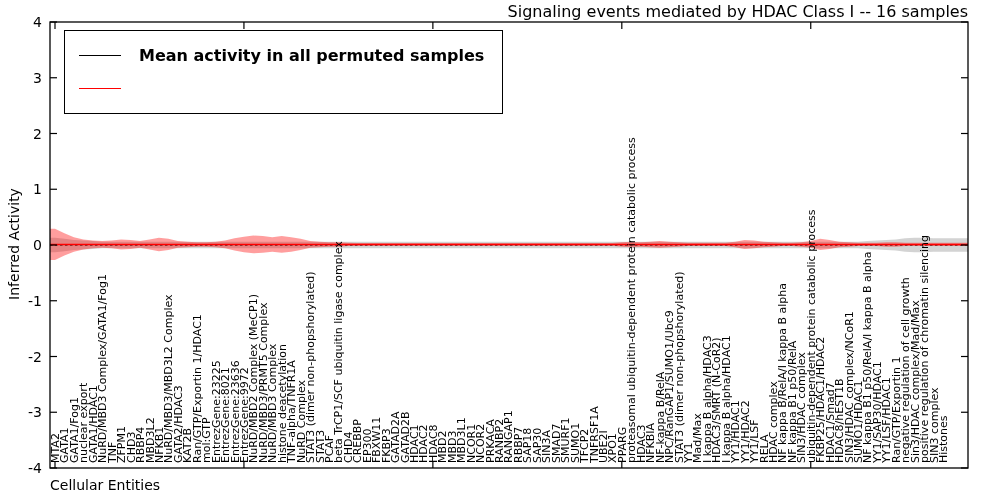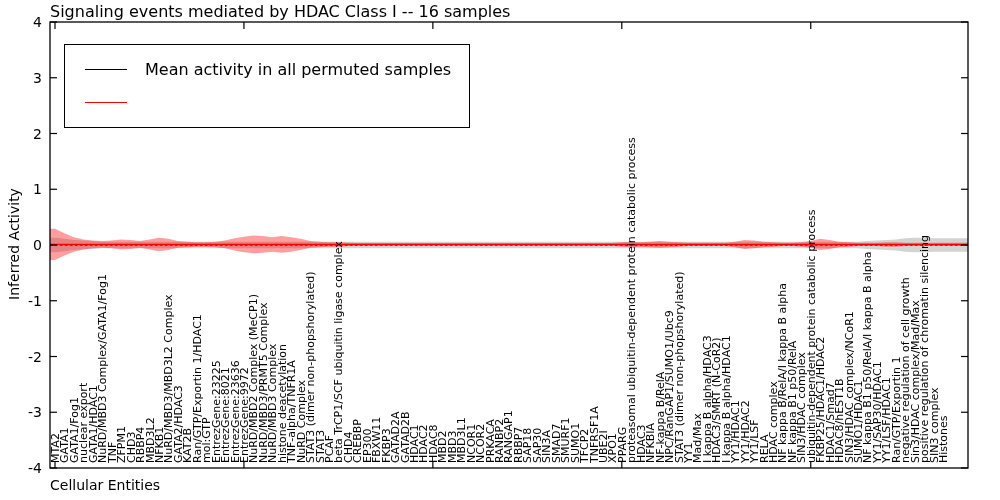--- a/index.html
+++ b/index.html
@@ -3,34 +3,34 @@
 <meta charset="utf-8">
 <style>
   html,body{margin:0;padding:0;background:#ffffff;}
   .fig{
     position:relative;width:1000px;height:500px;background:#ffffff;
     font-family:"DejaVu Sans","Liberation Sans",sans-serif;color:#000;
     overflow:hidden;
   }
   .fig svg{position:absolute;left:0;top:0;}
   .title{
-    position:absolute;left:50px;top:2px;width:918px;text-align:left;
+    position:absolute;left:50px;top:2px;width:918px;text-align:right;
     font-size:16px;color:#000;
   }
   .ylab{
     position:absolute;left:-86px;top:236px;width:200px;text-align:center;
     font-size:14px;transform:rotate(-90deg);
   }
   .xlab{
     position:absolute;left:50px;top:477px;width:918px;text-align:left;
     font-size:14px;
   }
   .legend{
-    position:absolute;left:64px;top:44px;background:#ffffff;
-    border:1.3px solid #000;padding:8px 18px 8px 20px;
+    position:absolute;left:64px;top:30px;background:#ffffff;
+    border:1.3px solid #000;padding:8px 18px 8px 14px;font-weight:bold;
   }
   .lrow{display:flex;align-items:center;height:33px;white-space:nowrap;}
   .lline{display:inline-block;width:42px;border-top:1.8px solid #000;margin-right:18px;}
   .ltext{font-size:16px;}
 </style>
 </head>
 <body>
 
 <div class="fig">
   <svg id="plot" width="1000" height="500" viewBox="0 0 1000 500" font-family="&quot;DejaVu Sans&quot;,&quot;Liberation Sans&quot;,sans-serif">

